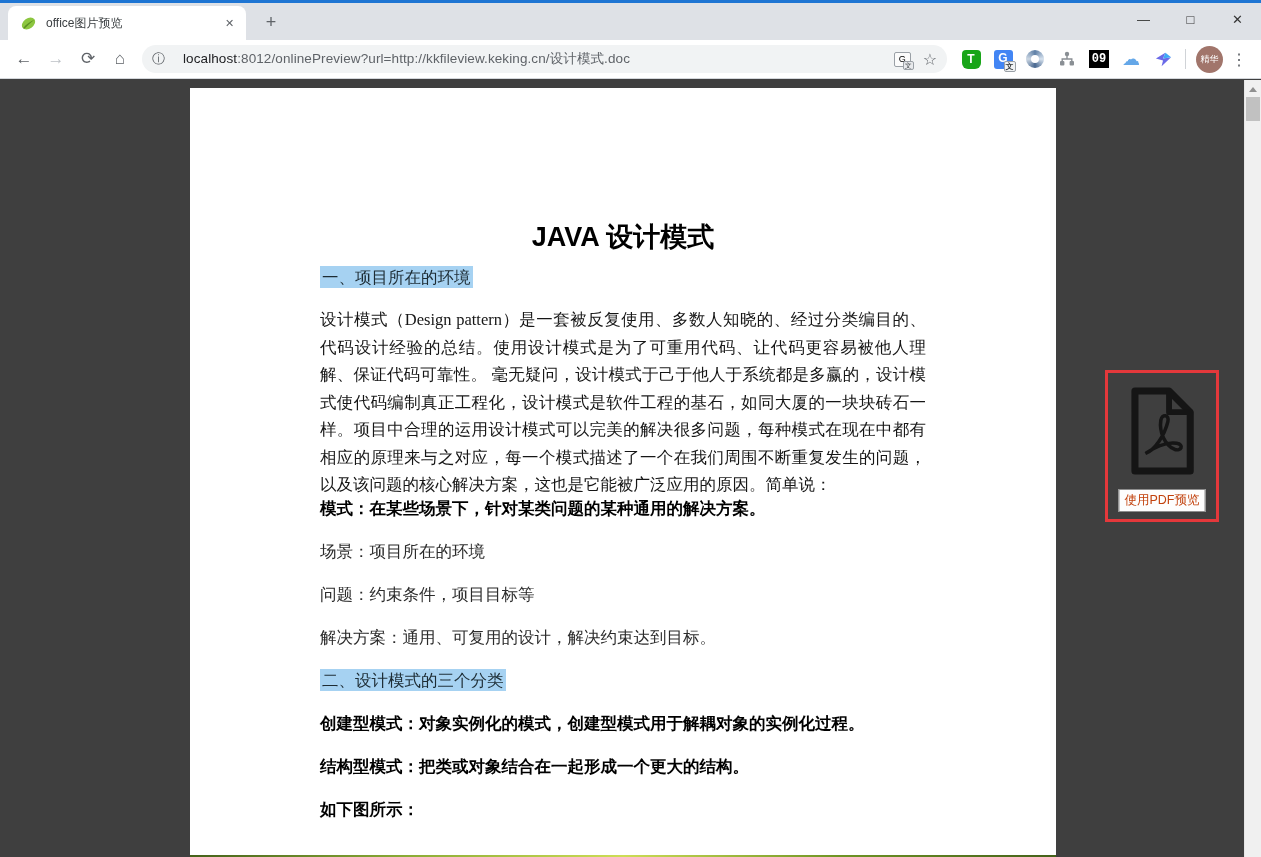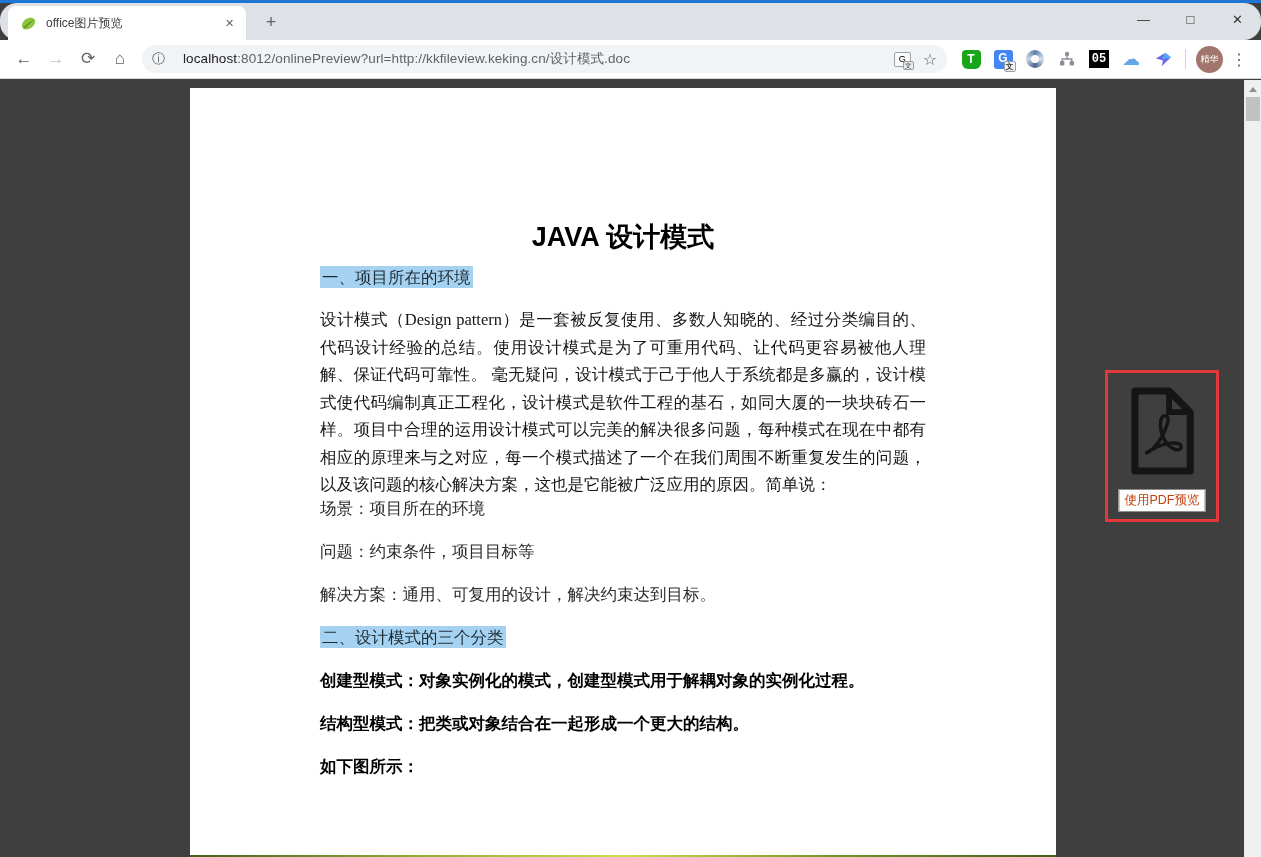--- a/index.html
+++ b/index.html
@@ -3,21 +3,21 @@
 <meta charset="utf-8">
 <style>
   * { box-sizing: border-box; }
   html,body { margin:0; padding:0; }
   body {
     width:1261px; height:857px; position:relative; overflow:hidden;
     background:#3f3f3f; font-family:"Liberation Sans", sans-serif;
   }
   
   .accent-strip { height:3px; background:#1e75d3; }
-  .tabstrip { height:37px; background:#dee1e6; position:relative; display:flex; align-items:flex-end;border-radius:17px; }
+  .tabstrip { height:37px; background:#dee1e6; position:relative; display:flex; align-items:flex-end; }
   .tab {
     margin-left:8px; width:238px; height:34px; background:#fff;
     border-radius:8px 8px 0 0; display:flex; align-items:center; padding:0 8px 0 12px;
   }
   .favicon { width:17px; height:17px; flex:0 0 auto; }
   .tab-title { font-size:12px; color:#3c4043; flex:1; margin-left:9px; white-space:nowrap; overflow:hidden; }
   .tab-close { color:#5f6368; font-size:11px; width:17px; height:17px; line-height:17px; text-align:center; border-radius:50%; cursor:default; }
   .newtab { font-size:18px; color:#5f6368; margin:0 0 7px 12px; width:26px; text-align:center; cursor:default; }
   .win-controls { position:absolute; right:0; top:0; height:33px; display:flex; }
   .win-btn { width:47px; text-align:center; line-height:33px; font-size:13px; color:#333; cursor:default; }
@@ -132,21 +132,21 @@
         </div>
       <div class="ext">
         <svg width="18" height="18" viewBox="0 0 18 18">
           <circle cx="9" cy="4" r="2.2" fill="#8a8f94"></circle>
             <rect x="2" y="11" width="4.4" height="4.4" rx="1" fill="#8a8f94"></rect>
             <rect x="11.6" y="11" width="4.4" height="4.4" rx="1" fill="#8a8f94"></rect>
           <path d="M9 6 v3 M4.2 11 v-2 h9.6 v2" stroke="#8a8f94" stroke-width="1.4" fill="none"></path>
         </svg>
       </div>
       <div class="ext">
-          <div class="badge01">05</div>
+          <div class="badge01">09</div>
         </div>
       <div class="ext">
           <span class="cloud">☁</span>
         </div>
       <div class="ext">
         <svg width="19" height="19" viewBox="0 0 20 20">
           <path d="M2 9 L12 3 L9.5 9 L18 7.5 L8 17 L9.5 11 Z" fill="#6a6ae8"></path>
           <path d="M12 3 L9.5 9 L18 7.5 Z" fill="#3fa9f5"></path>
         </svg>
       </div>
@@ -156,20 +156,21 @@
     </div>
   </div>
 </div>
 
 <div class="content">
 
   <div class="doc-page">
     <h1 class="doc-title">JAVA 设计模式</h1>
     <p class="h-block first"><span>一、项目所在的环境</span></p>
     <p class="para">设计模式（Design pattern）是一套被反复使用、多数人知晓的、经过分类编目的、代码设计经验的总结。使用设计模式是为了可重用代码、让代码更容易被他人理解、保证代码可靠性。 毫无疑问，设计模式于己于他人于系统都是多赢的，设计模式使代码编制真正工程化，设计模式是软件工程的基石，如同大厦的一块块砖石一样。项目中合理的运用设计模式可以完美的解决很多问题，每种模式在现在中都有相应的原理来与之对应，每一个模式描述了一个在我们周围不断重复发生的问题，以及该问题的核心解决方案，这也是它能被广泛应用的原因。简单说：</p>
+    <p class="line bold">模式：在某些场景下，针对某类问题的某种通用的解决方案。</p>
     <p class="line">场景：项目所在的环境</p>
     <p class="line">问题：约束条件，项目目标等</p>
     <p class="line">解决方案：通用、可复用的设计，解决约束达到目标。</p>
     <p class="h-block"><span>二、设计模式的三个分类</span></p>
     <p class="line bold">创建型模式：对象实例化的模式，创建型模式用于解耦对象的实例化过程。</p>
     <p class="line bold">结构型模式：把类或对象结合在一起形成一个更大的结构。</p>
     <p class="line bold">如下图所示：</p>
     <div class="img-top-strip"></div>
   </div>
 

